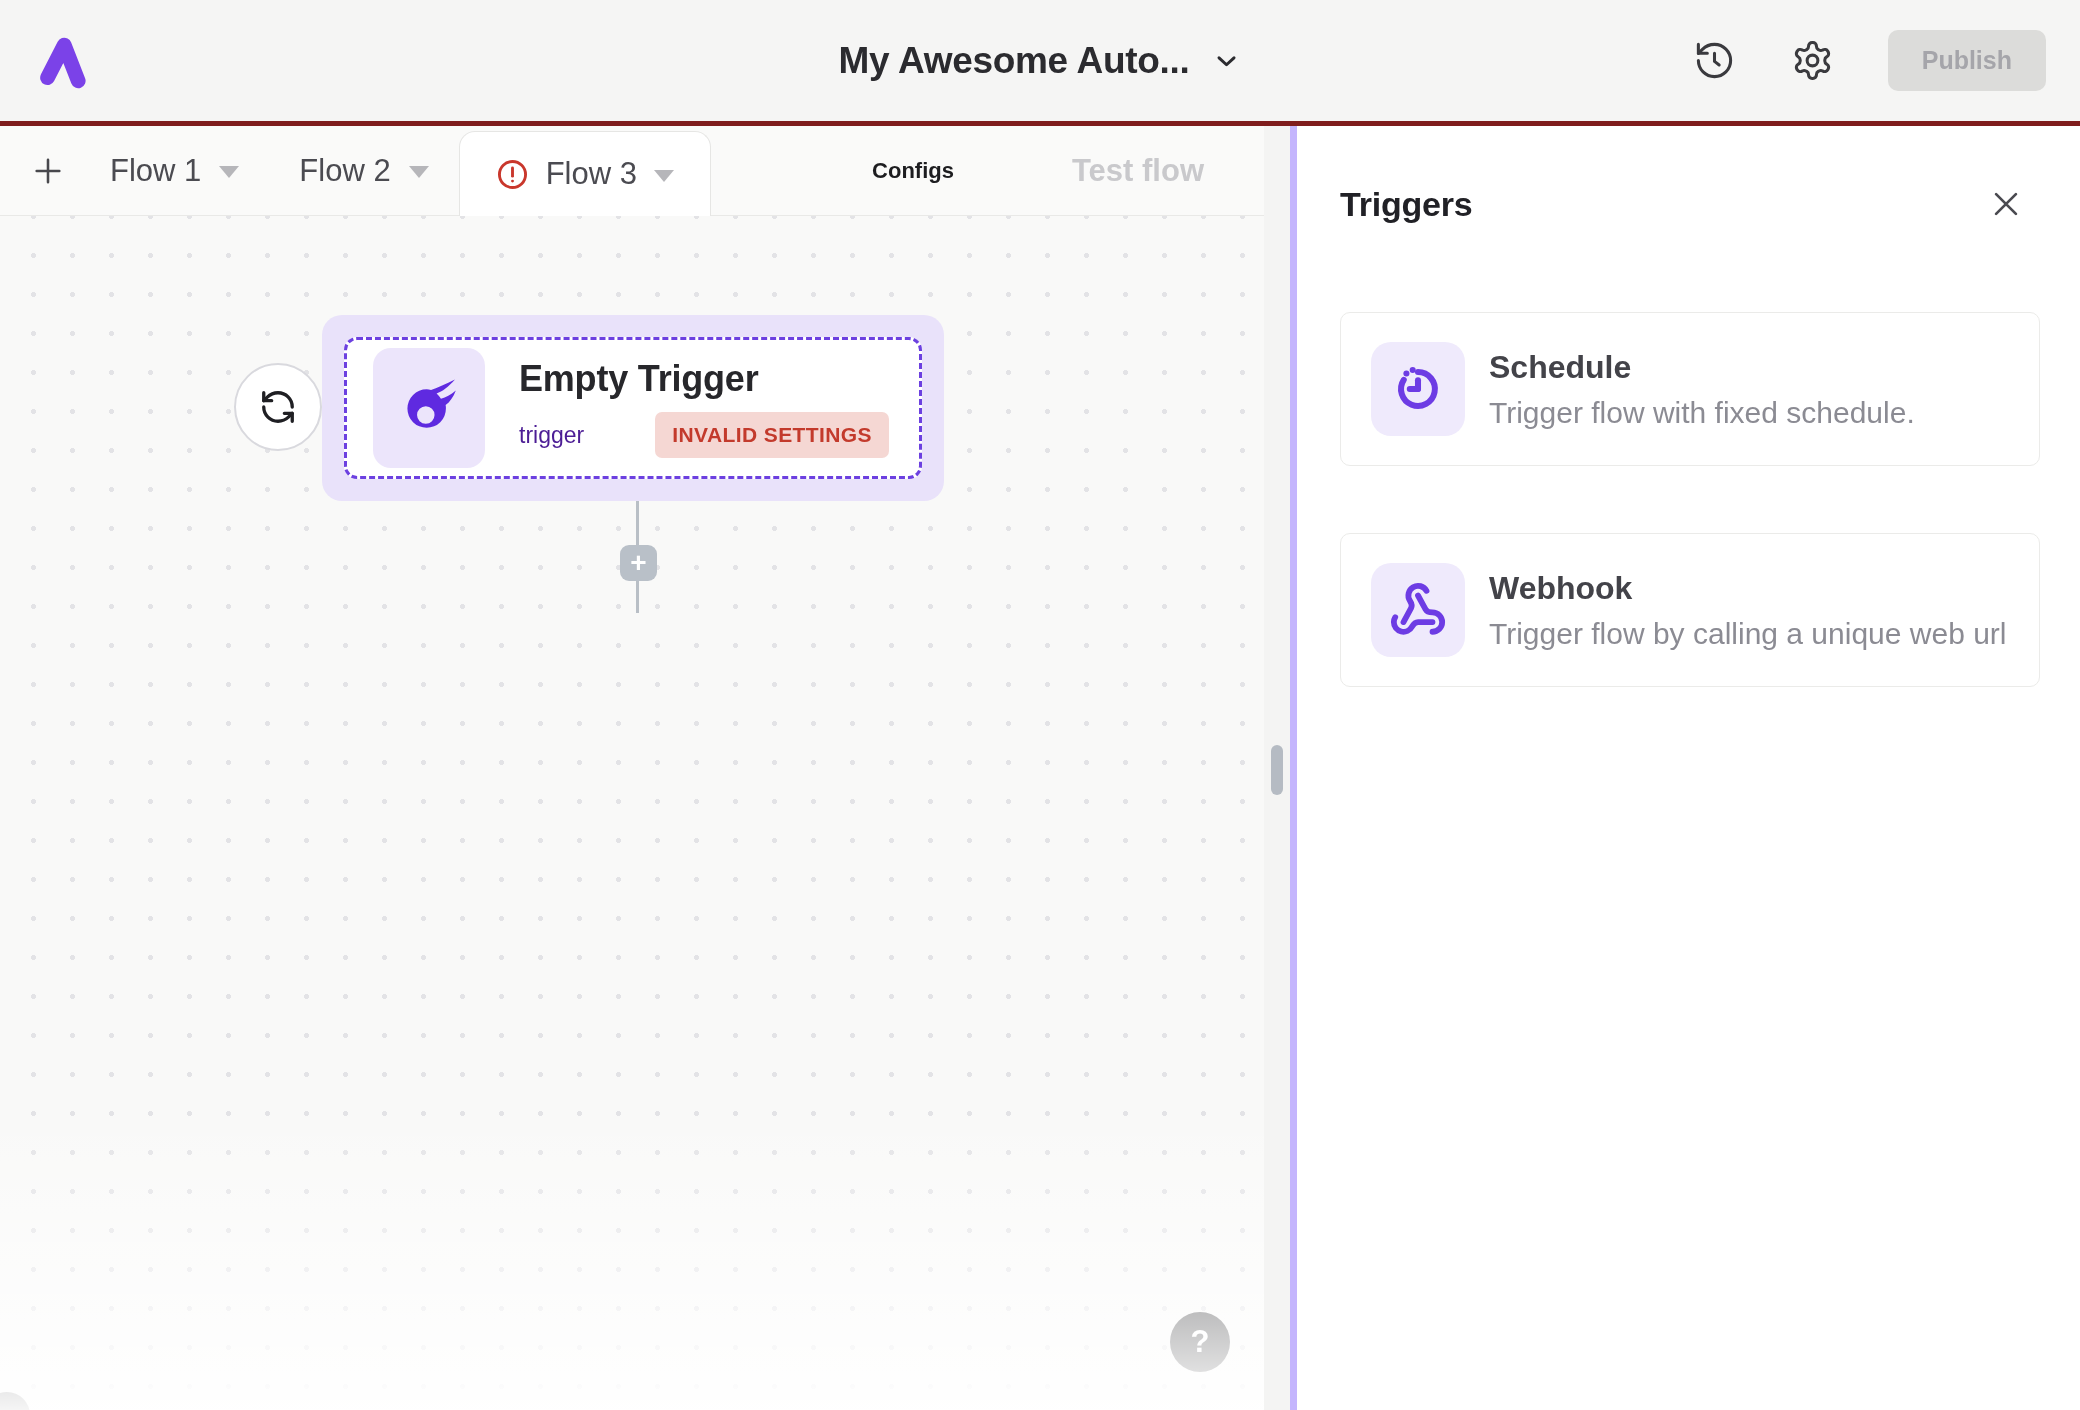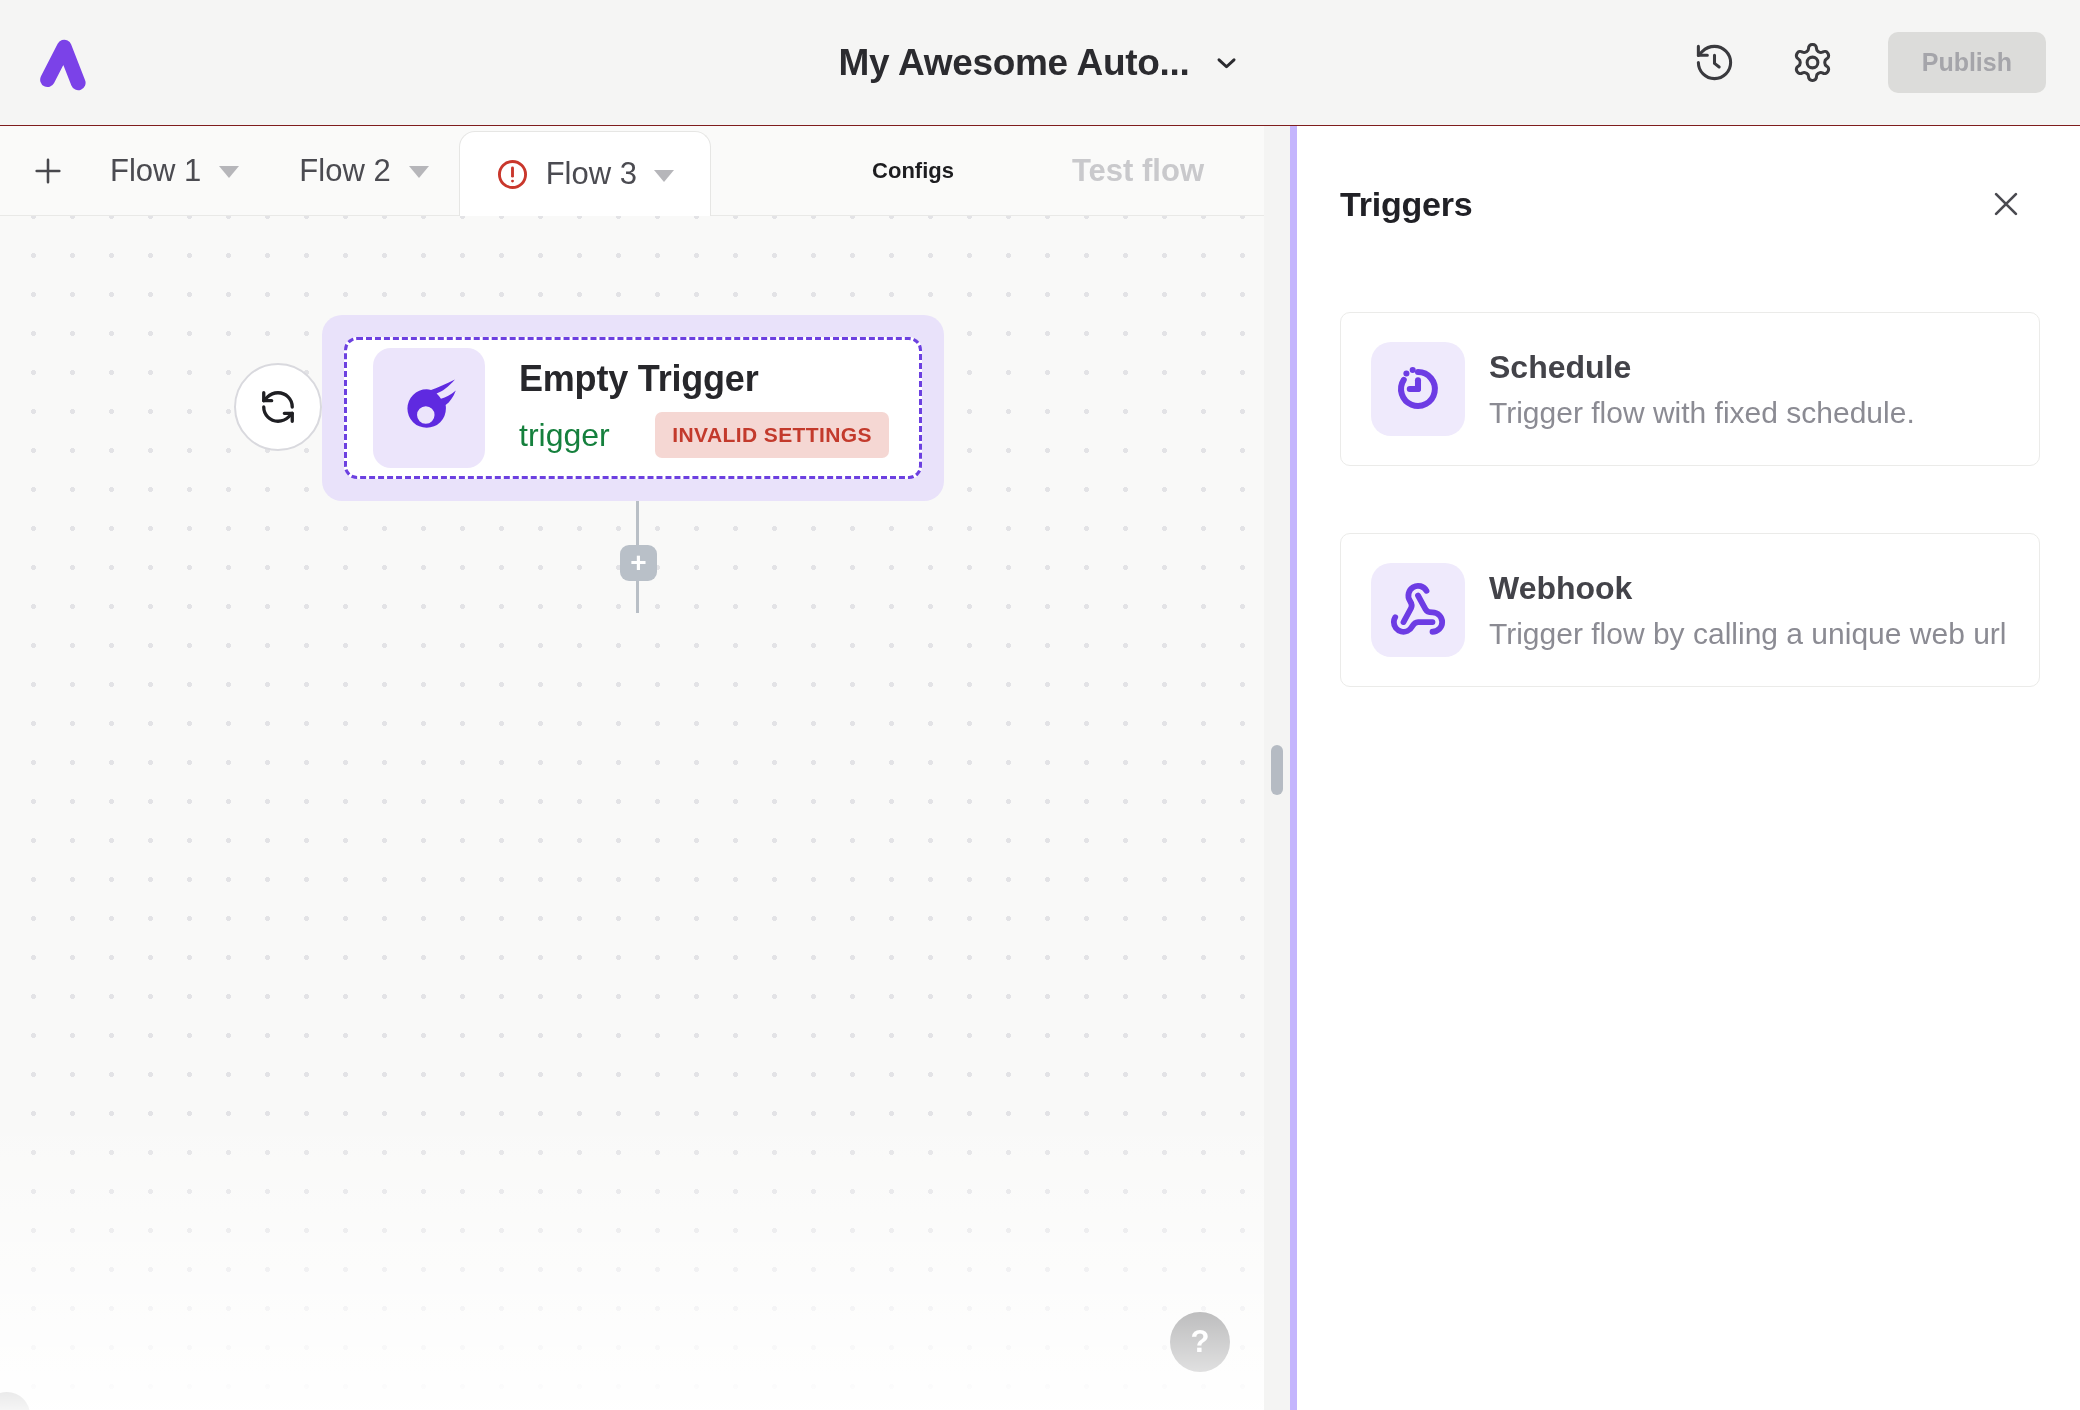--- a/index.html
+++ b/index.html
@@ -2,21 +2,21 @@
 <html><head>
 <meta charset="utf-8">
 <style>
   * { margin:0; padding:0; box-sizing:border-box; }
   html,body { width:2080px; height:1410px; overflow:hidden; }
   body { font-family:"Liberation Sans","DejaVu Sans",sans-serif; background:#ffffff; }
   .screen { position:relative; width:2080px; height:1410px; background:#ffffff; }
 
   
   .topbar { position:absolute; top:0; left:0; width:2080px; height:126px;
-    background:#f5f5f4; border-bottom:1px solid #7f1d1d;
+    background:#f5f5f4; border-bottom:5px solid #7f1d1d;
     display:flex; align-items:center; padding:0 34px; }
   .logo { width:58px; height:58px; display:flex; align-items:center; cursor:pointer; }
   .title-group { position:absolute; left:50%; transform:translateX(-50%);
     display:flex; align-items:center; gap:22px; cursor:pointer; }
   .page-title { font-size:37px; font-weight:700; color:#2b2b2f; letter-spacing:-0.3px; }
   .topbar-right { margin-left:auto; display:flex; align-items:center; gap:0; }
   .iconbtn { background:none; border:none; cursor:pointer; padding:0; width:46px; height:46px;
     display:flex; align-items:center; justify-content:center; margin-right:52px; }
   .publish-btn { background:#dcdcda; color:#a5a5aa; border:none; border-radius:10px;
     font-family:inherit; font-size:25px; font-weight:700; padding:16px 34px; cursor:default; }
@@ -50,21 +50,21 @@
 
   .node-wrap { position:absolute; left:322px; top:99px; width:622px; height:186px;
     background:#e9e2fa; border-radius:20px; padding:22px; cursor:pointer; }
   .node-card { width:100%; height:100%; background:#ffffff; border:3px dashed #6c40e0;
     border-radius:13px; display:flex; align-items:center; gap:34px; padding:0 30px 0 26px; }
   .node-iconbox { width:112px; height:120px; background:#ece5fb; border-radius:18px;
     flex:none; display:flex; align-items:center; justify-content:center; }
   .node-text { flex:1; display:flex; flex-direction:column; gap:12px; }
   .node-title { font-size:36px; font-weight:700; color:#27272b; letter-spacing:-0.2px; }
   .node-subrow { display:flex; align-items:center; }
-  .node-subtitle { font-size:32px; color:#15803d; }
+  .node-subtitle { font-size:23px; color:#4c1d95; }
   .badge { margin-left:auto; background:#f5d7d3; color:#c33a2c; font-size:21px; font-weight:700;
     letter-spacing:0.4px; padding:11px 17px; border-radius:7px; white-space:nowrap; }
 
   .refresh-btn { position:absolute; left:234px; top:147px; width:88px; height:88px;
     border-radius:50%; background:#ffffff; border:2px solid #d9d9de; cursor:pointer;
     display:flex; align-items:center; justify-content:center; }
 
   .connector-line { position:absolute; left:636px; top:285px; width:3px; height:112px;
     background:#b9bfc6; }
   .add-step-btn { position:absolute; left:620px; top:329px; width:37px; height:36px;

